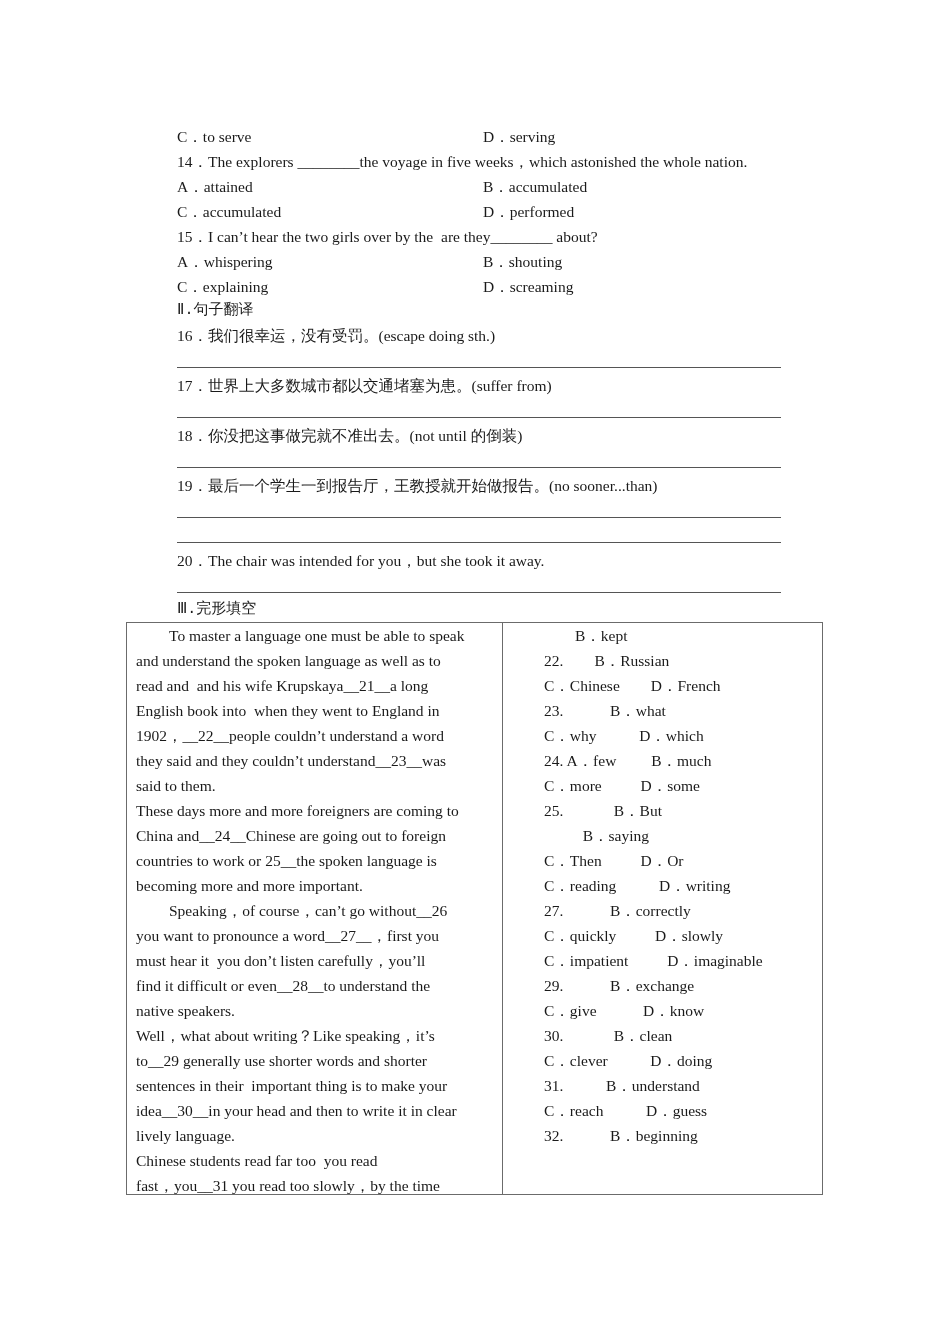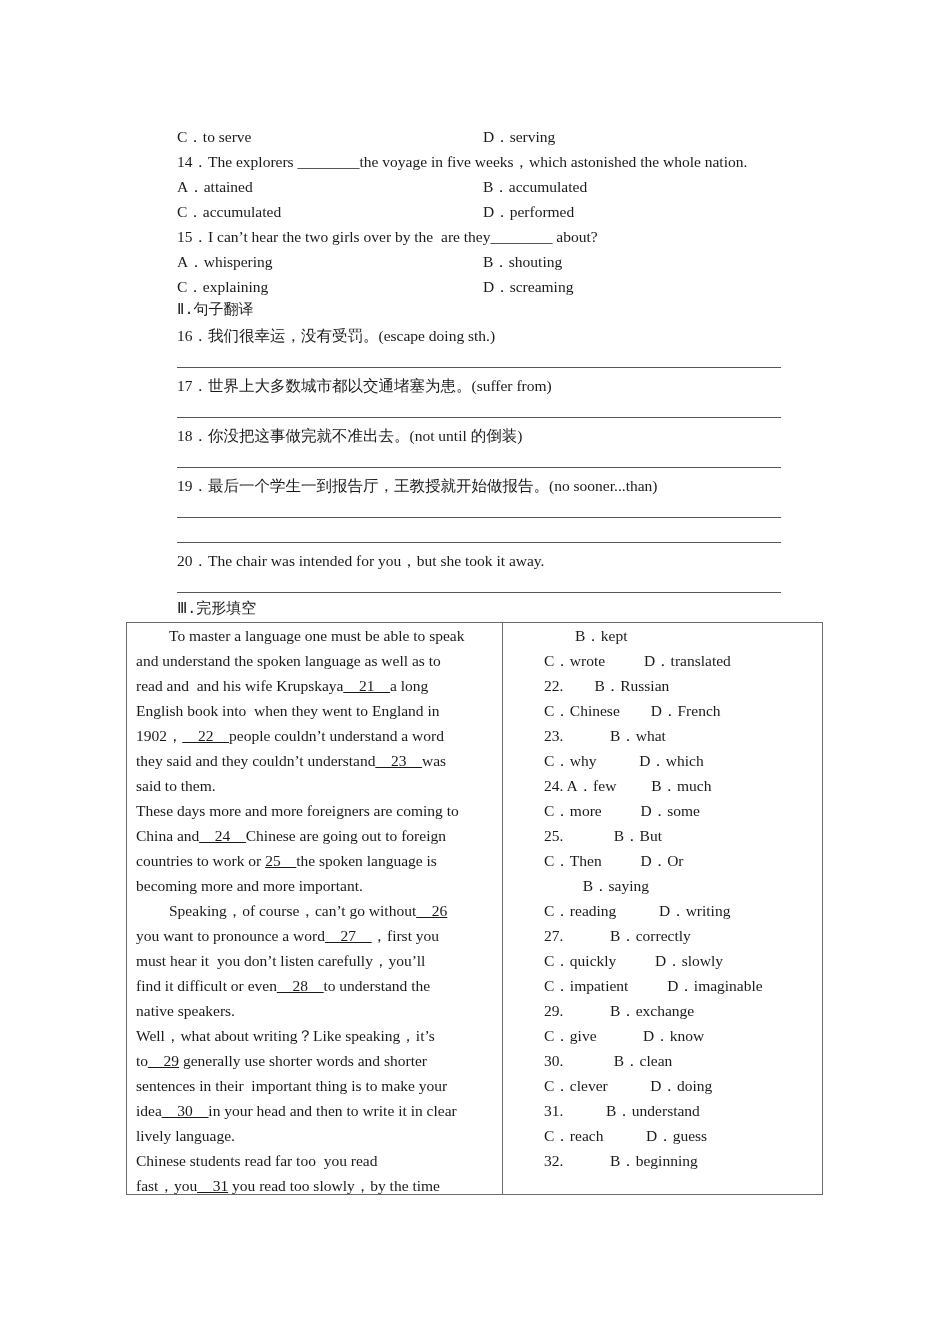--- a/index.html
+++ b/index.html
@@ -8,21 +8,21 @@
   .line { position: absolute; left: 177px; white-space: pre; line-height: 25px; height: 25px; }
   .opt-r { position: absolute; left: 483px; white-space: pre; line-height: 25px; text-align: right; }
   .heading { font-family: Liberation Mono, monospace; font-size: 15px; }
   .answer-line { position: absolute; left: 177px; width: 604px; height: 0; border-top: 1px solid #555; }
   .table { position: absolute; left: 126px; top: 622px; width: 697px; height: 573px;
            border: 1px solid #6b6b6b; box-sizing: border-box; }
   .divider { position: absolute; left: 375px; top: 0; bottom: 0; border-left: 1px solid #6b6b6b; }
   .cell-left { position: absolute; left: 9px; top: 0; width: 360px; }
   .cell-right { position: absolute; left: 383px; top: 0; width: 300px; margin-left: 34px; }
   .tl { height: 25px; line-height: 25px; white-space: pre; font-size: 15.5px; }
-  .blank { text-decoration: underline; }
+  .blank { }
   .indent { padding-left: 33px; }
 </style>
 </head>
 <body>
 
 <div class="line" style="top:124px">C．to serve</div>
 <div class="opt-r" style="top:124px">D．serving</div>
 
 <div class="line" style="top:149px">14．The explorers ________the voyage in five weeks，which astonished the whole nation.</div>
 <div class="line" style="top:174px">A．attained</div>
@@ -78,30 +78,29 @@
       <div class="tl"><span>Well，what about writing？Like speaking，it’s</span></div>
       <div class="tl"><span>to</span><span class="blank">__29</span><span> generally use shorter words and shorter</span></div>
       <div class="tl"><span>sentences in their  important thing is to make your</span></div>
       <div class="tl"><span>idea</span><span class="blank">__30__</span><span>in your head and then to write it in clear</span></div>
       <div class="tl"><span>lively language.</span></div>
       <div class="tl"><span>Chinese students read far too  you read</span></div>
       <div class="tl"><span>fast，you</span><span class="blank">__31</span><span> you read too slowly，by the time</span></div>
     </div>
   <div class="cell-right" id="options">
       <div class="tl">        B．kept</div>
-      <div class="tl">C．wrote          D．translated</div>
       <div class="tl">22.        B．Russian</div>
       <div class="tl">C．Chinese        D．French</div>
       <div class="tl">23.            B．what</div>
       <div class="tl">C．why           D．which</div>
       <div class="tl">24. A．few         B．much</div>
       <div class="tl">C．more          D．some</div>
       <div class="tl">25.             B．But</div>
+      <div class="tl">          B．saying</div>
       <div class="tl">C．Then          D．Or</div>
-      <div class="tl">          B．saying</div>
       <div class="tl">C．reading           D．writing</div>
       <div class="tl">27.            B．correctly</div>
       <div class="tl">C．quickly          D．slowly</div>
       <div class="tl">C．impatient          D．imaginable</div>
       <div class="tl">29.            B．exchange</div>
       <div class="tl">C．give            D．know</div>
       <div class="tl">30.             B．clean</div>
       <div class="tl">C．clever           D．doing</div>
       <div class="tl">31.           B．understand</div>
       <div class="tl">C．reach           D．guess</div>

